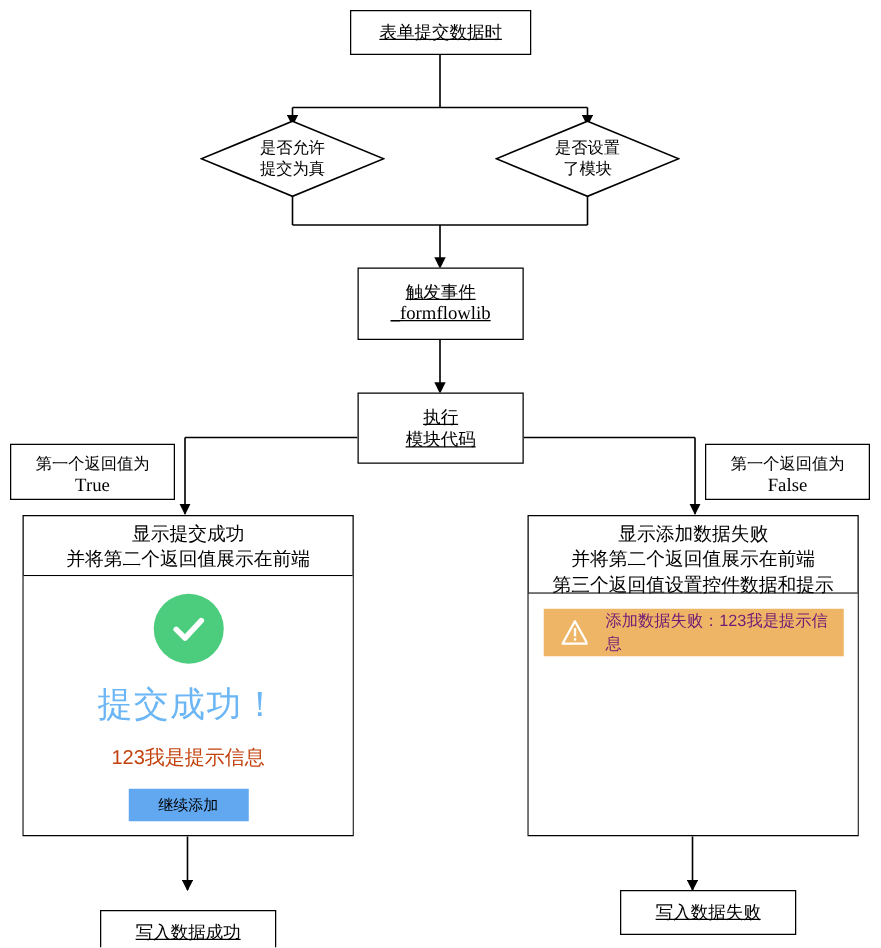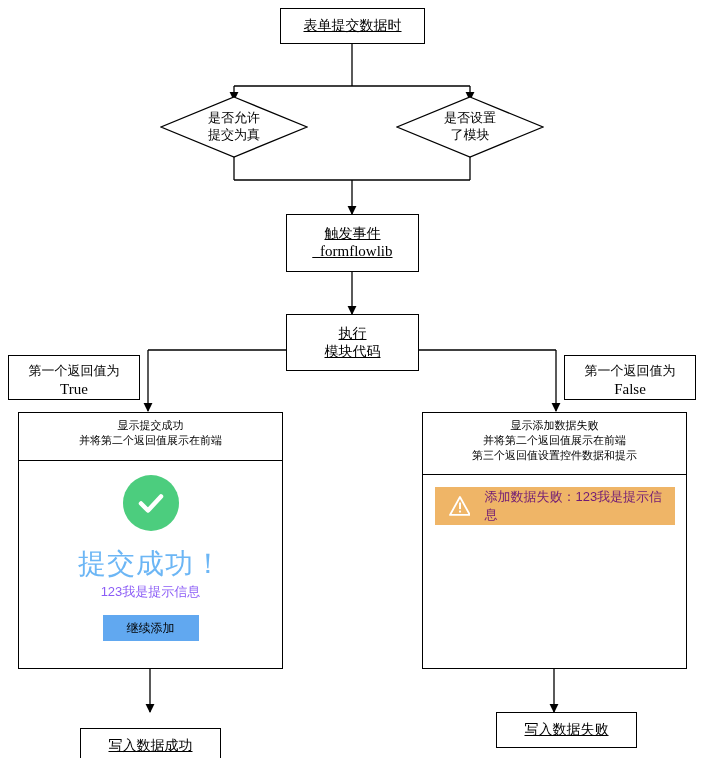--- a/index.html
+++ b/index.html
@@ -78,21 +78,21 @@
     position: absolute;
     box-sizing: border-box;
     border: 1px solid #000000;
     background: #ffffff;
     z-index: 2;
   }
   .panel-head {
     box-sizing: border-box;
     border-bottom: 1px solid #000000;
     text-align: center;
-    font-size: 11px;
+    font-size: 15px;
     line-height: 1.35;
     padding: 5px 4px 6px 4px;
   }
   .panel-body {
     box-sizing: border-box;
     background: #ffffff;
   }
 
   
   .success-body {
@@ -111,23 +111,23 @@
     align-items: center;
     justify-content: center;
   }
   .success-title {
     margin-top: 14px;
     font-size: 28px;
     color: #6cb6f5;
     letter-spacing: 1px;
   }
   .success-msg {
-    margin-top: 0;
-    font-size: 13px;
-    color: #8b5cf6;
+    margin-top: 13px;
+    font-size: 16px;
+    color: #c2410c;
   }
   .success-btn {
     margin-top: 14px;
     width: 96px;
     height: 26px;
     background: #61a8f0;
     color: #000000;
     font-size: 12px;
     display: flex;
     align-items: center;

